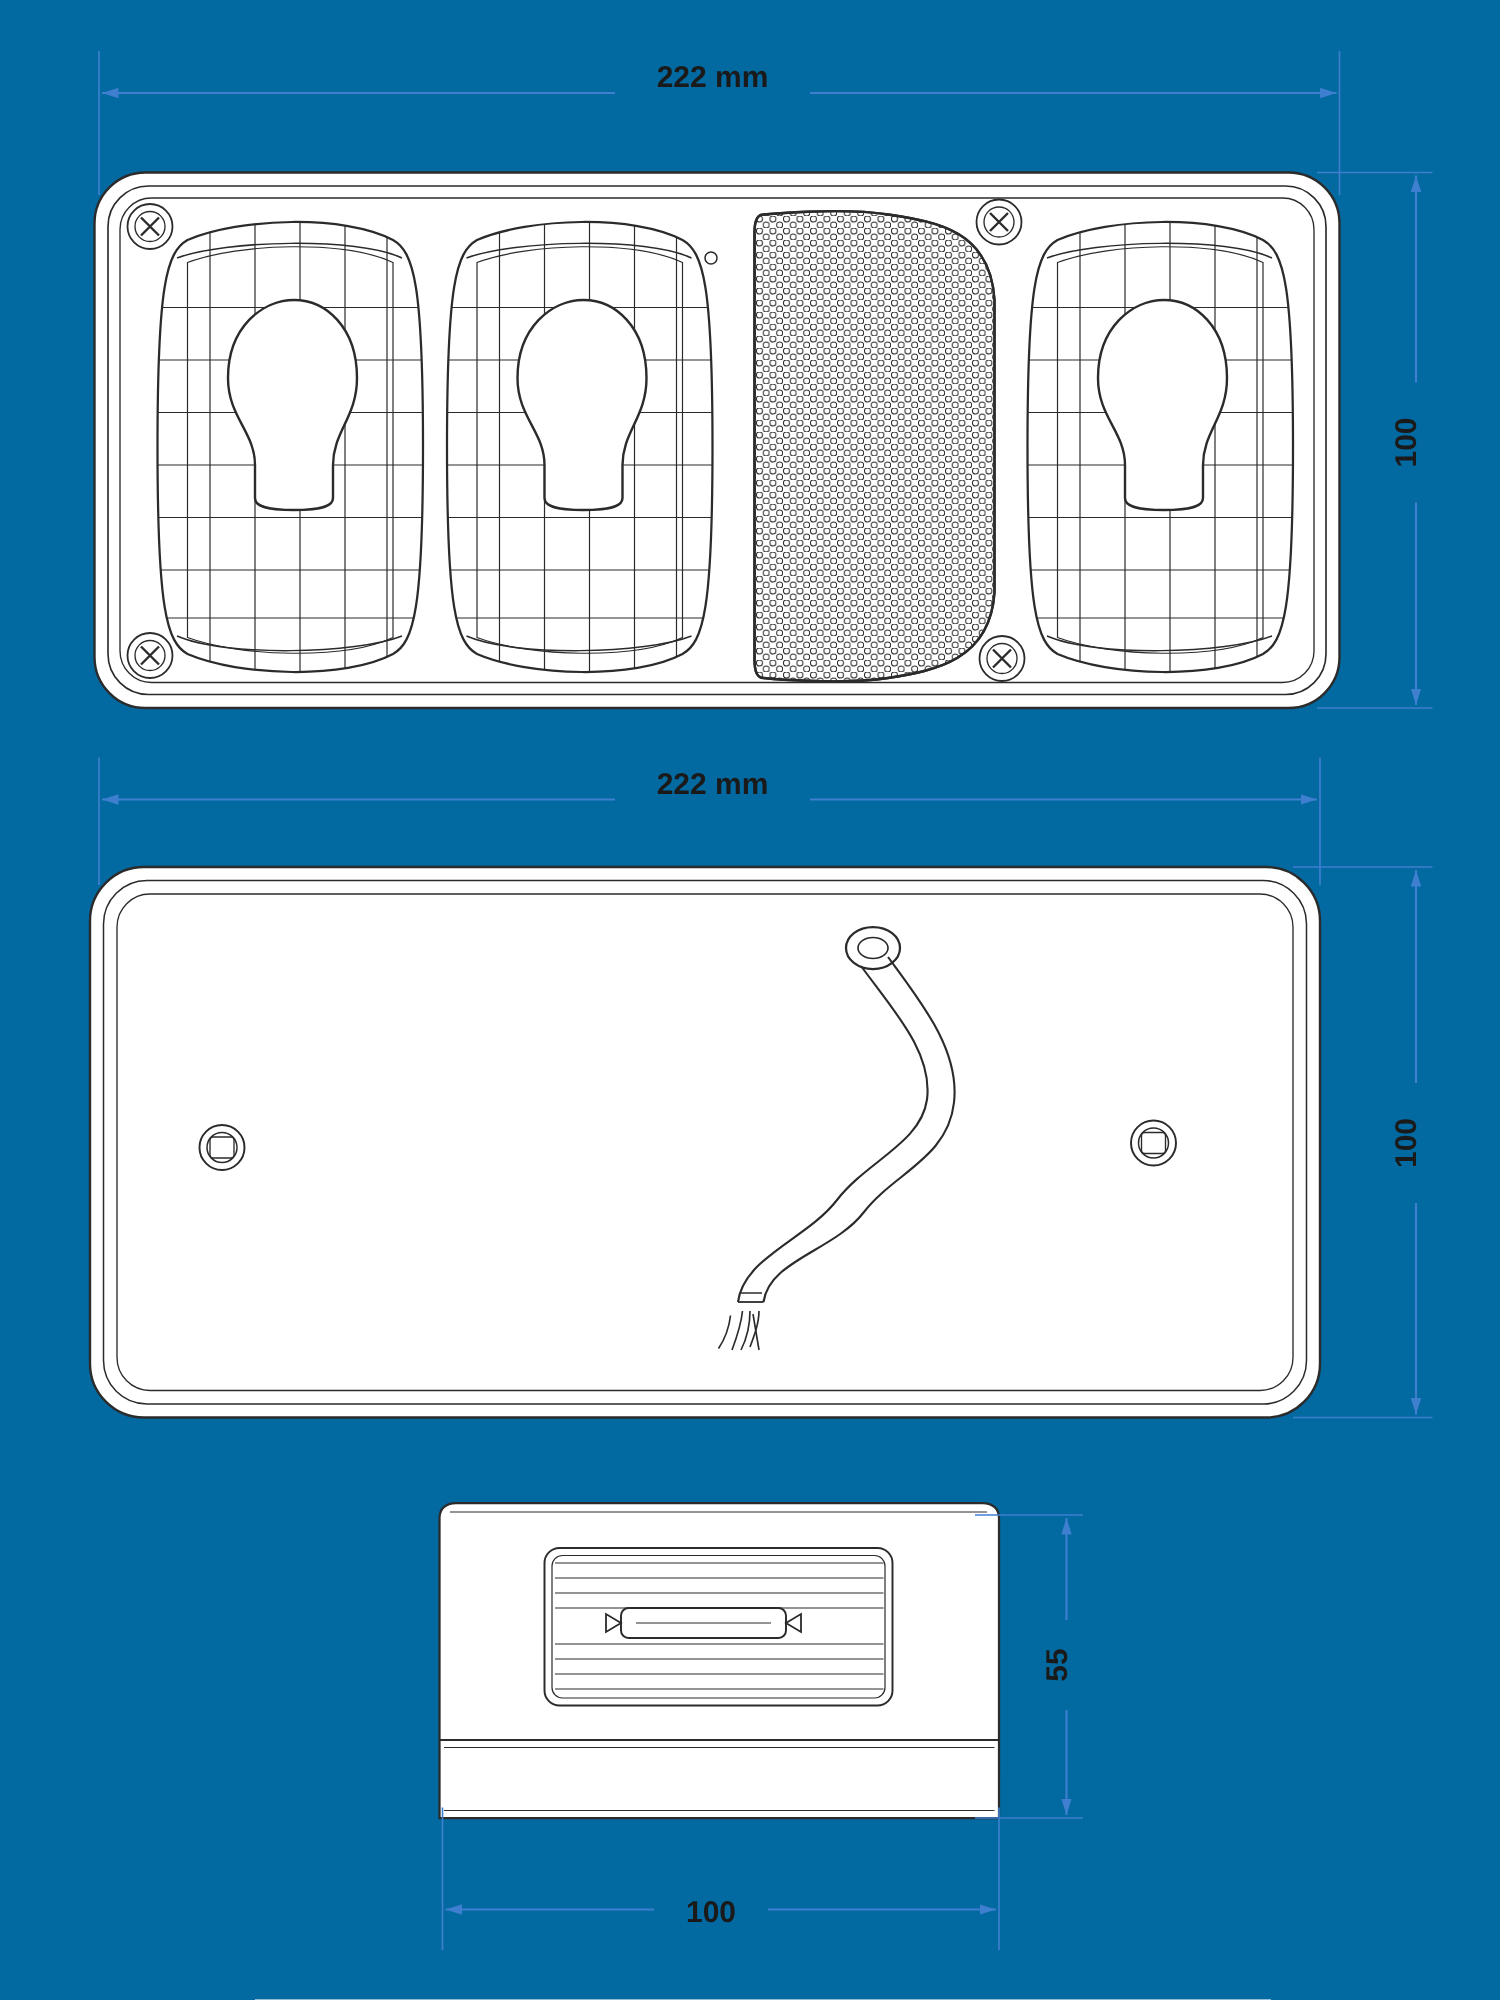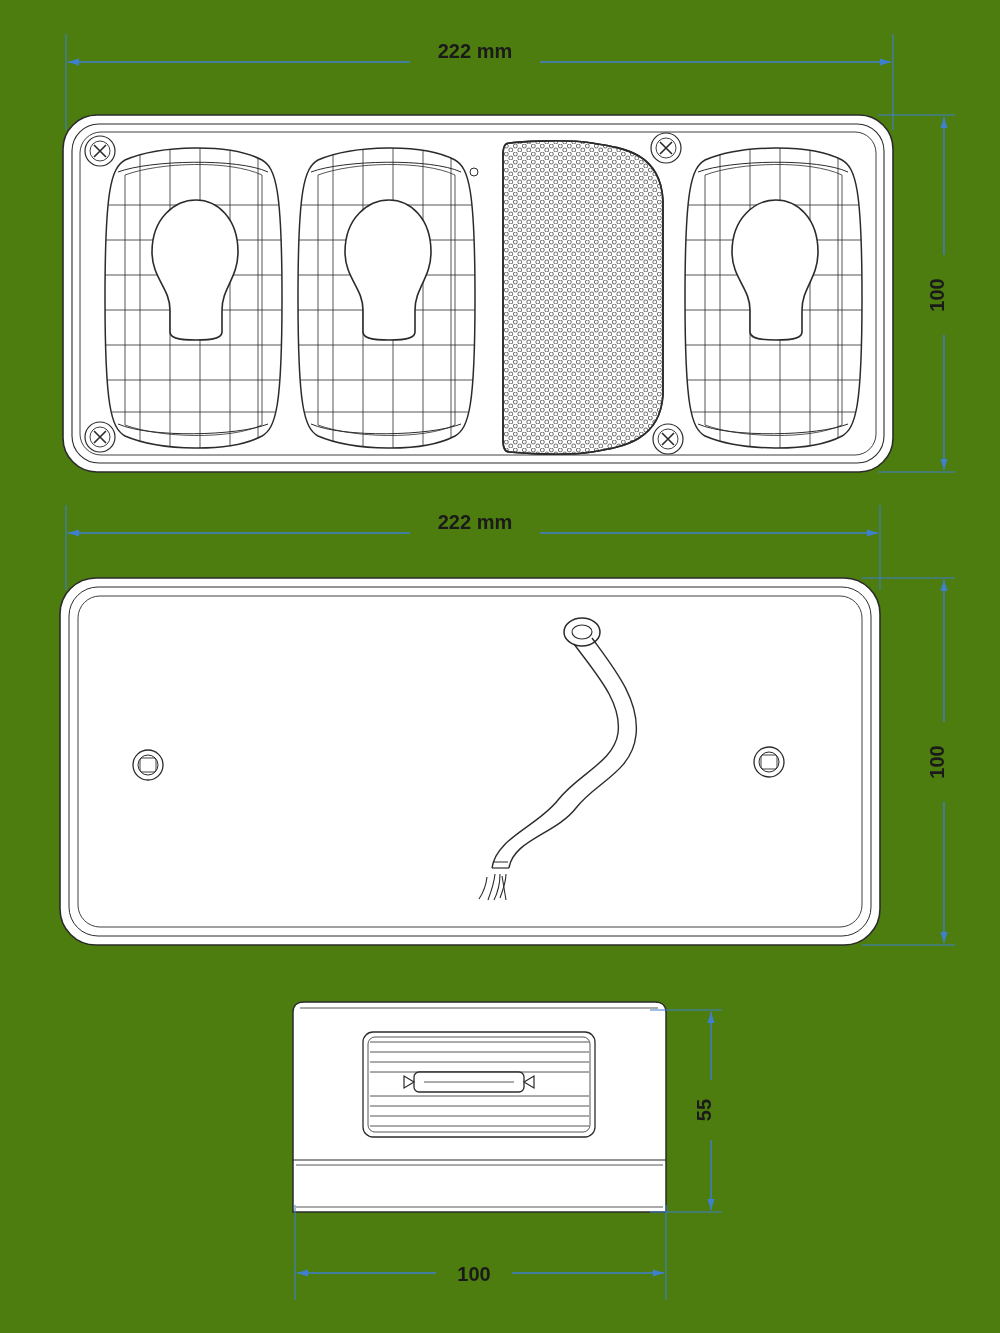--- a/index.html
+++ b/index.html
@@ -7,21 +7,21 @@
     padding: 0;
     background: #ffffff;
   }
   body {
     font-family: "Liberation Sans", sans-serif;
   }
   #sheet {
     position: relative;
     width: 1000px;
     height: 1333px;
-    background: #4d7c0f;
+    background: #0369a1;
     overflow: hidden;
   }
   #sheet svg {
     position: absolute;
     top: 0;
     left: 0;
   }
   .dim-text {
     font-family: "Liberation Sans", sans-serif;
     font-weight: bold;

